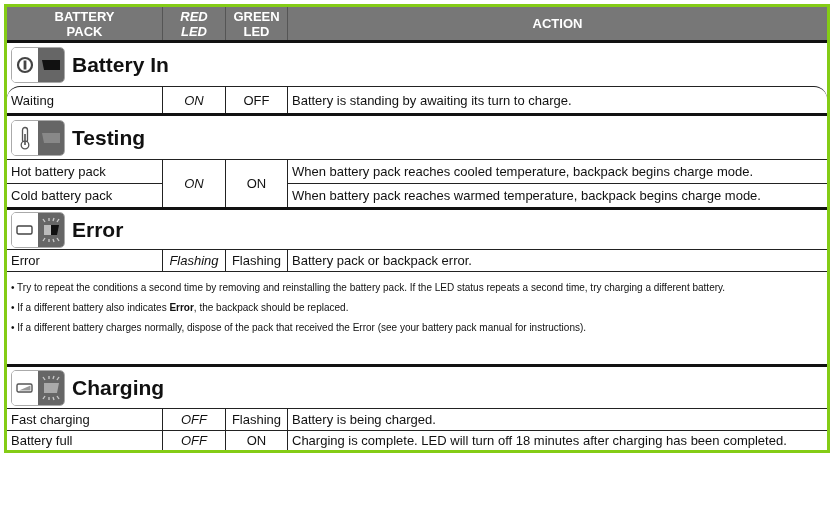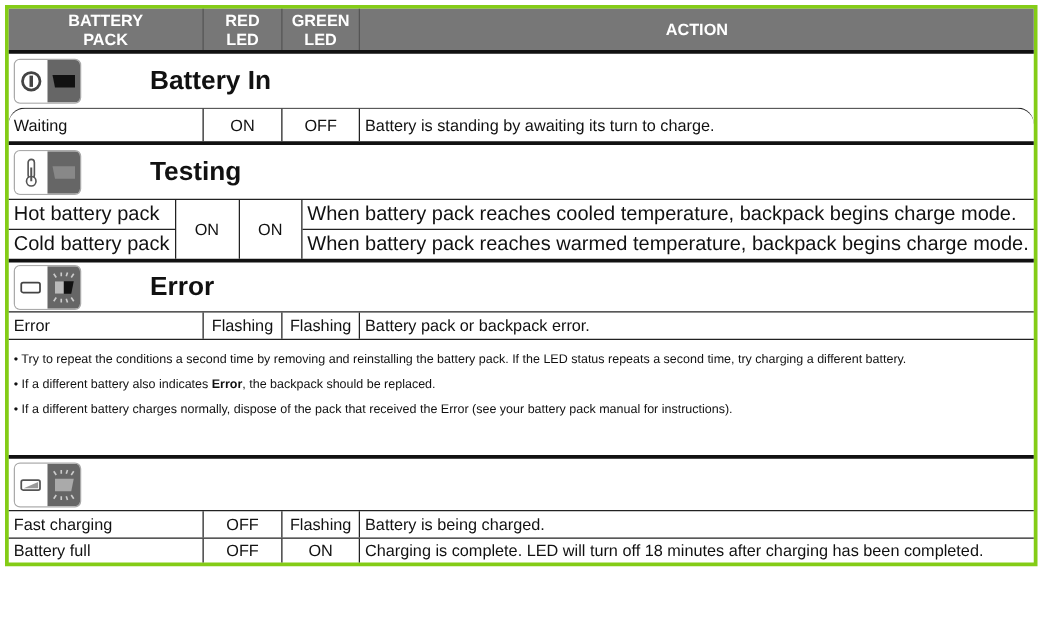--- a/index.html
+++ b/index.html
@@ -4,37 +4,37 @@
 <style>
   html, body { margin:0; padding:0; background:#fff; }
   body { width:839px; height:506px; position:relative; overflow:hidden;
          font-family:"Liberation Sans", sans-serif; color:#111; }
   .tbl { position:absolute; left:4px; top:4px; width:826px; border:3px solid #84cc16; box-sizing:border-box; }
   .row { display:flex; box-sizing:border-box; border-top:1px solid #222; }
   .row.thick { border-top:3px solid #111; }
   .cell { box-sizing:border-box; border-left:1px solid #222; font-size:13px; display:flex; align-items:center; padding:0 4px; white-space:nowrap; }
   .cell:first-child { border-left:none; }
   .c1 { width:155px; }
-  .c2 { width:63px; justify-content:center; }
+  .c2 { width:63px; justify-content:center;font-style:italic; }
   .c3 { width:62px; justify-content:center; }
   .c4 { flex:1; }
   .head { background:#777; color:#fff; font-weight:bold; font-size:13px; border-top:none; height:33px; }
   .head .cell { justify-content:center; text-align:center; line-height:15px; border-left:1px solid #555; }
   .head .cell:first-child { border-left:none; }
-  .section { height:46px; align-items:center; padding-left:4px;gap:48px; }
+  .section { height:46px; align-items:center; padding-left:4px; }
   .section .title { font-size:21px; font-weight:bold; margin-left:7px; color:#111; }
   .icon { width:54px; height:36px; border:1px solid #aaa; border-radius:5px; display:flex; overflow:hidden; box-sizing:border-box; }
   .icon .l { width:26px; background:#fff; display:flex; align-items:center; justify-content:center; }
   .icon .r { flex:1; background:#666; display:flex; align-items:center; justify-content:center; }
   .r1 { height:27px;border-radius:13px; }
   .notes { display:block; padding:8px 4px 6px 4px; font-size:10px; line-height:16px; white-space:normal; }
   .notes .note { padding-left:10px; text-indent:-10px; margin-bottom:4px; }
   .notes b { font-weight:bold; }
   .merged-col { display:flex; flex-direction:column; }
-  .sub { height:24px; display:flex; align-items:center; padding:0 4px; box-sizing:border-box; font-size:16px; white-space:nowrap;text-align:center; }
+  .sub { height:24px; display:flex; align-items:center; padding:0 4px; box-sizing:border-box; font-size:13px; white-space:nowrap;text-align:center; }
   .sub + .sub { border-top:1px solid #222; }
 </style>
 </head>
 <body>
 
 <div class="tbl">
 
   <div class="row head">
     <div class="cell c1">
       <div><span>BATTERY</span><br><span>PACK</span></div>
@@ -158,20 +158,21 @@
               <line x1="17" y1="5" x2="19" y2="2"></line>
               <line x1="5" y1="21" x2="3" y2="24"></line>
               <line x1="9" y1="22" x2="9" y2="25"></line>
               <line x1="13" y1="22" x2="14" y2="25"></line>
               <line x1="17" y1="21" x2="19" y2="24"></line>
             </g>
             <path d="M4 8 H19 L17 18 H4 Z" fill="#aaa"></path>
           </svg>
         </div>
     </div>
+    <span class="title">Charging</span>
   </div>
   <div class="row" style="height:22px">
     <div class="cell c1">Fast charging</div>
     <div class="cell c2">OFF</div>
     <div class="cell c3">Flashing</div>
     <div class="cell c4">Battery is being charged.</div>
   </div>
 
   <div class="row" style="height:20px">
     <div class="cell c1">Battery full</div>

